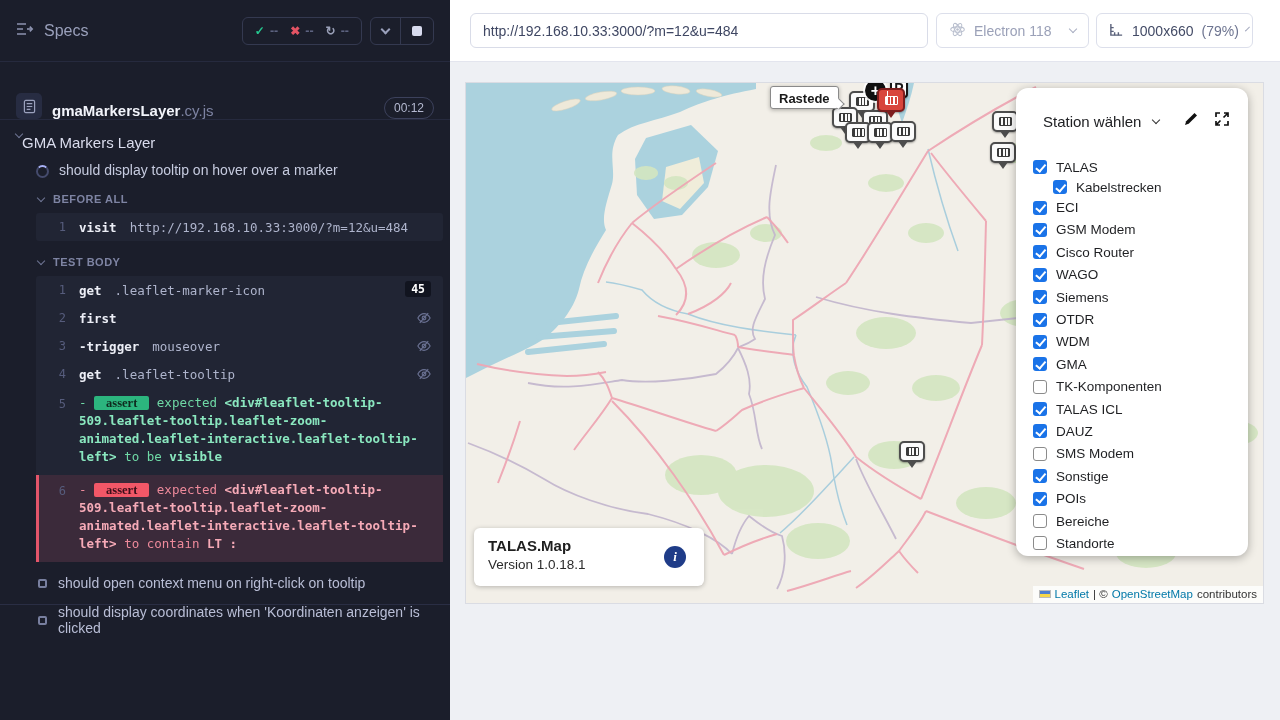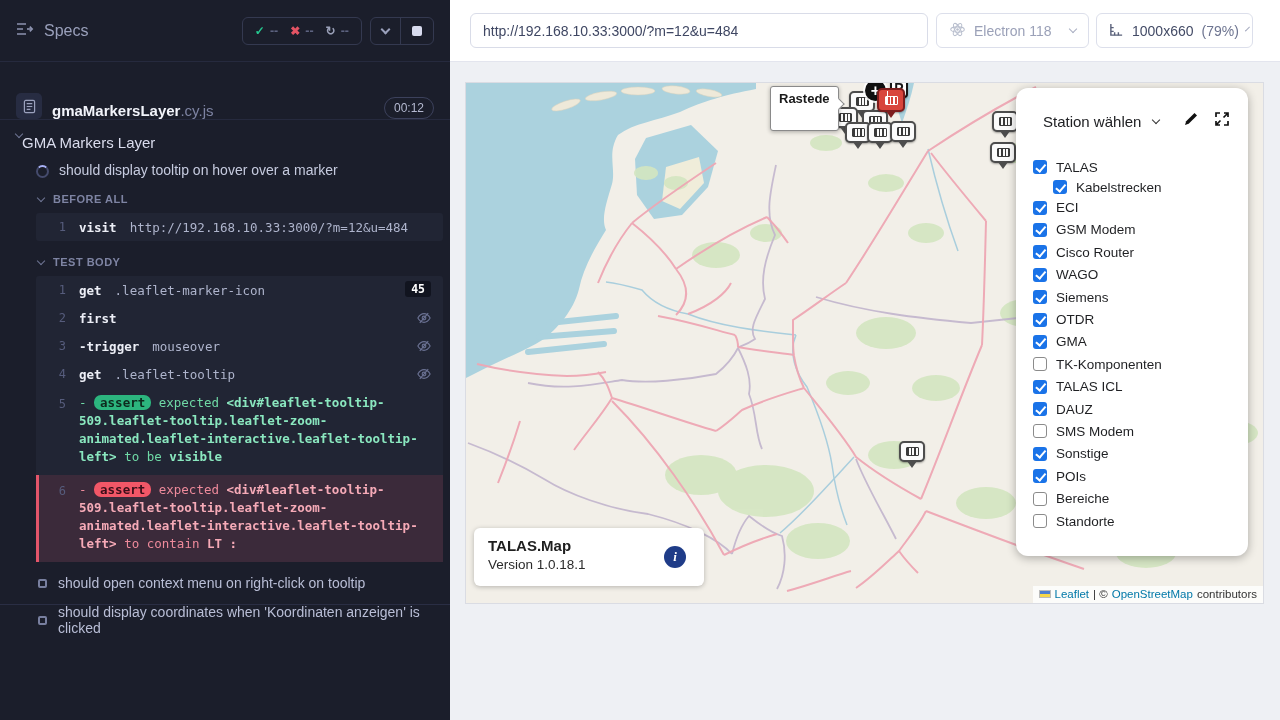--- a/index.html
+++ b/index.html
@@ -38,21 +38,21 @@
   .cmd-row { height:28px; display:flex; align-items:center; position:relative; }
   .cmd-row .ln, .assert .ln { flex:0 0 30px; text-align:right; margin-right:13px; color:#565c7c; font-size:12px; }
   .cmd-name { font-weight:bold; color:#eceef6; margin-right:13px; }
   .cmd-detail { color:#aeb4cc; }
   .num-badge { position:absolute; right:12px; top:5px; background:#11141f; color:#fff; font-weight:bold; border-radius:3px; padding:1px 6px; font-size:11.5px; }
   .eye { position:absolute; right:12px; top:7px; }
 
   .assert { display:flex; padding:6px 12px 9px 0; line-height:18px; }
   .assert .ln { padding-top:1px; }
   .atext { flex:1; overflow-wrap:anywhere; }
-  .abadge { border-radius:7px; padding:0 6px; font-weight:bold; }
+  .abadge { border-radius:2px; padding:0 12px; font-weight:bold;font-family:Liberation Serif, serif; }
   .assert.ok { color:#6fd9a6; }
   .assert.ok b { color:#8ae7bf; }
   .assert.ok .abadge { background:#2cb57e; color:#0e2a1e; }
   .assert.fail { color:#ee8a9b; background:#3b2a3a; border-left:3px solid #e4556a; }
   .assert.fail .ln { flex-basis:27px; }
   .assert.fail b { color:#f6aab7; }
   .assert.fail .abadge { background:#f25767; color:#3c0f1a; }
 
   .pending-row { margin:13px 16px 0 38px; display:flex; align-items:center; gap:11px; font-size:14px; color:#b9bed6; }
   .pend-sq { width:9px; height:9px; border:2px solid #787f9f; border-radius:2px; flex:0 0 9px; }
@@ -87,21 +87,21 @@
   .mk.plus .bub { width:21px; height:21px; border-radius:50%; background:#101010; border:none; box-shadow:0 0 0 2px rgba(255,255,255,.85); }
   .mk.plus .g, .mk.parking .g { border:none; background:none; width:auto; height:auto; font-weight:bold; }
   .mk.plus .g { color:#fff; font-size:16px; line-height:1; }
   .mk.parking .bub { width:18px; height:21px; border-radius:4px; border:2.5px solid #161616; background:#fff; }
   .mk.parking .g { color:#161616; font-size:14px; line-height:1; }
   .mk.parking .tail { border-width:4px; border-top-width:6px; border-top-color:#161616; }
 
   .search-box { position:absolute; left:8px; top:9px; width:306px; height:48px; background:#fff; border:1px solid #cfcfcf; border-radius:3px; box-shadow:0 1px 4px rgba(0,0,0,.2); padding:0 13px; font-size:14px; color:#333; outline:none; font-family:"Liberation Sans",sans-serif; }
   .search-box::placeholder { color:#9e9e9e; }
 
-  .ltooltip { position:absolute; left:304px; top:3px; background:#fff; border:1px solid #8a8a8a; border-radius:3px; box-shadow:0 1px 4px rgba(0,0,0,.3); padding:4px 8px 22px; z-index:30; }
+  .ltooltip { position:absolute; left:304px; top:3px; background:#fff; border:1px solid #8a8a8a; border-radius:3px; box-shadow:0 1px 4px rgba(0,0,0,.3); padding:4px 8px 0; z-index:30; }
   .ltooltip .tt-arrow { position:absolute; right:-5px; top:13px; width:8px; height:8px; background:#fff; border-right:1px solid #8a8a8a; border-top:1px solid #8a8a8a; transform:rotate(45deg); }
   .tt-title { font-size:13px; font-weight:bold; color:#1a1a1a; margin-bottom:2px; }
   .tt-row { font-size:11.5px; font-weight:bold; line-height:14.5px; white-space:nowrap; }
 
   .station-panel { position:absolute; left:550px; top:5px; width:232px; height:468px; background:#fff; border-radius:12px; box-shadow:0 2px 10px rgba(0,0,0,.3); z-index:20; }
   .panel-header { display:flex; align-items:center; padding:23px 18px 0 27px; }
   .panel-title { font-size:15px; font-weight:500; color:#202124; }
   .panel-header .chev { border-color:#333; width:6px; height:6px; border-width:1.8px; margin-left:12px; }
   .panel-icons { margin-left:auto; display:flex; gap:15px; align-items:center; }
   .chk-list { margin-top:25px; padding-left:17px; }
@@ -588,20 +588,24 @@
           <label class="chk-row">
           <span class="chk"></span>
           <span>Siemens</span>
         </label>
           <label class="chk-row">
           <span class="chk"></span>
           <span>OTDR</span>
         </label>
           <label class="chk-row">
           <span class="chk"></span>
+          <span>WDM</span>
+        </label>
+          <label class="chk-row">
+          <span class="chk"></span>
           <span>GMA</span>
         </label>
           <label class="chk-row off">
           <span class="chk"></span>
           <span>TK-Komponenten</span>
         </label>
           <label class="chk-row">
           <span class="chk"></span>
           <span>TALAS ICL</span>
         </label>

